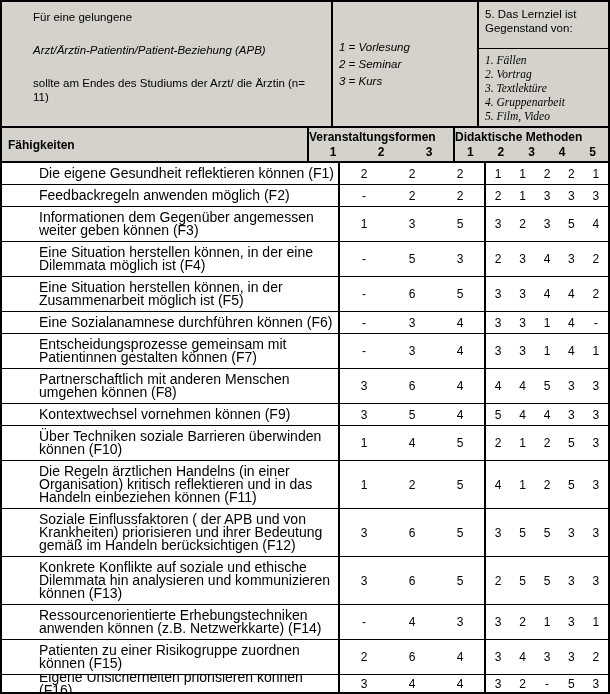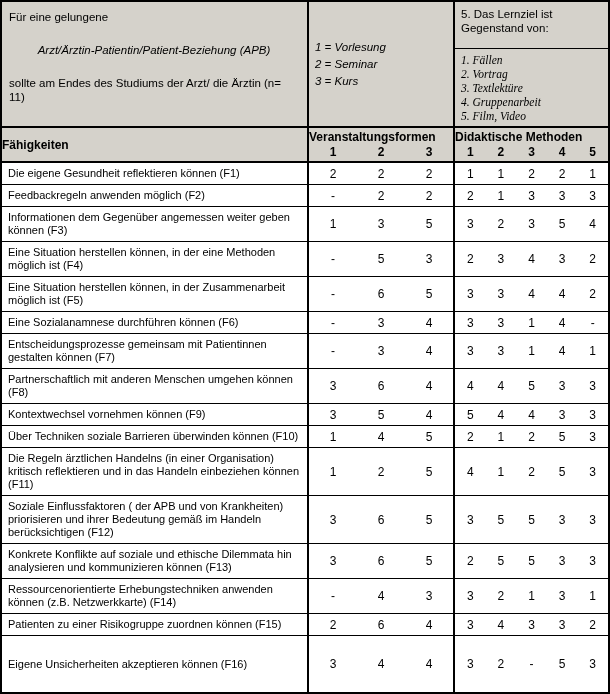--- a/index.html
+++ b/index.html
@@ -3,45 +3,45 @@
 <meta charset="utf-8">
 <style>
   html,body { margin:0; padding:0; background:#fff; }
   .table {
     width:610px; height:694px; box-sizing:border-box;
     border:2px solid #000; background:#fff; color:#000;
     display:flex; flex-direction:column;
     font-family:"Liberation Sans", sans-serif;
   }
   
-  .band { flex:0 0 126px; display:flex; background:#d5d2cb; border-bottom:2px solid #000; box-sizing:border-box; }
+  .band { flex:0 0 126px; display:flex; background:#d5d2cb; border-bottom:2px solid #000; box-sizing:border-box;padding-left:24px; }
   .band-left { width:305px; flex:none; padding:8px 8px 0 7px; font-size:11.5px; line-height:14px; box-sizing:border-box; }
   .band-left p { margin:0 0 19px 0; }
-  .italic { font-style:italic;text-align:center; }
+  .italic { font-style:italic; }
   .band-col { border-left:2px solid #000; display:flex; flex-direction:column; box-sizing:border-box; }
   .band-col4 { flex:0 0 146px; }
   .band-col5 { flex:1; }
   .band-title { flex:0 0 47px; border-bottom:1px solid #000; padding:5px 6px 0 6px; font-size:11.5px; line-height:14px; box-sizing:border-box; }
   .band-list { flex:1; display:flex; flex-direction:column; justify-content:center; padding:2px 6px; font-size:11.5px; font-style:italic; }
   .band-col4 .band-list div { line-height:17px; }
   .band-col5 .band-list div { line-height:14px;font-family:Liberation Serif, serif; }
   
   .ghead { flex:0 0 35px; display:flex; background:#d5d2cb; border-bottom:2px solid #000; box-sizing:border-box; font-weight:bold; }
-  .gh-skills { width:305px; flex:none; display:flex; align-items:center; font-size:12px; box-sizing:border-box; }
+  .gh-skills { width:305px; flex:none; display:flex; align-items:center; padding-left:6px; font-size:12px; box-sizing:border-box; }
   .gh-group { display:flex; flex-direction:column; justify-content:center; border-left:2px solid #000; box-sizing:border-box; }
   .gh-g1 { flex:0 0 146px; }
   .gh-g2 { flex:1; }
   .gh-label { font-size:12px; line-height:16px; }
   .subnums { display:flex; font-size:12px; line-height:15px; }
   .subnums div { flex:1; text-align:center; }
   
   .rows { flex:1; display:flex; flex-direction:column; min-height:0; }
   .row { display:flex; border-bottom:1px solid #000; flex:0 1 auto; box-sizing:border-box; min-height:0; overflow:hidden; }
   .row:last-child { border-bottom:none; flex:1; }
-  .cell-label { width:305px; flex:none; display:flex; align-items:center; padding:4px 2px 4px 6px; font-size:11px; line-height:13px; box-sizing:border-box; }
+  .cell-label { width:305px; flex:none; display:flex; align-items:center; padding:4px 2px 4px 6px; font-size:14px; line-height:13px; box-sizing:border-box;margin-left:31px; }
   .vgroup { width:146px; flex:none; border-left:2px solid #000; display:flex; box-sizing:border-box; }
   .dgroup { flex:1; border-left:2px solid #000; display:flex; box-sizing:border-box; }
   .vgroup div, .dgroup div { flex:1; display:flex; align-items:center; justify-content:center; font-size:12px; }
 </style>
 </head>
 <body>
 
 <div class="table">
 
   <div class="band">
@@ -131,21 +131,21 @@
         </div>
         <div class="dgroup">
           <div>3</div>
           <div>2</div>
           <div>3</div>
           <div>5</div>
           <div>4</div>
         </div>
       </div>
       <div class="row">
-        <div class="cell-label">Eine Situation herstellen können, in der eine Methoden möglich ist (F4)</div>
+        <div class="cell-label">Eine Situation herstellen können, in der eine Dilemmata möglich ist (F4)</div>
         <div class="vgroup">
           <div>-</div>
           <div>5</div>
           <div>3</div>
         </div>
         <div class="dgroup">
           <div>2</div>
           <div>3</div>
           <div>4</div>
           <div>3</div>
@@ -311,21 +311,21 @@
         </div>
         <div class="dgroup">
           <div>3</div>
           <div>4</div>
           <div>3</div>
           <div>3</div>
           <div>2</div>
         </div>
       </div>
       <div class="row">
-        <div class="cell-label">Eigene Unsicherheiten akzeptieren können (F16)</div>
+        <div class="cell-label">Eigene Unsicherheiten priorisieren können (F16)</div>
         <div class="vgroup">
           <div>3</div>
           <div>4</div>
           <div>4</div>
         </div>
         <div class="dgroup">
           <div>3</div>
           <div>2</div>
           <div>-</div>
           <div>5</div>

